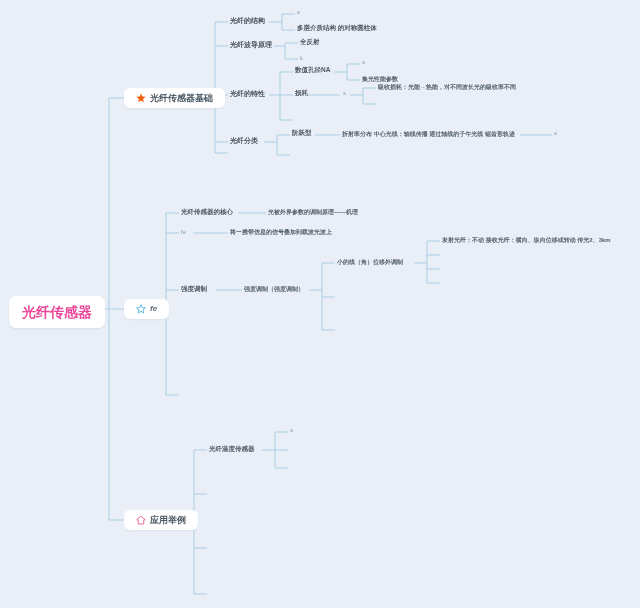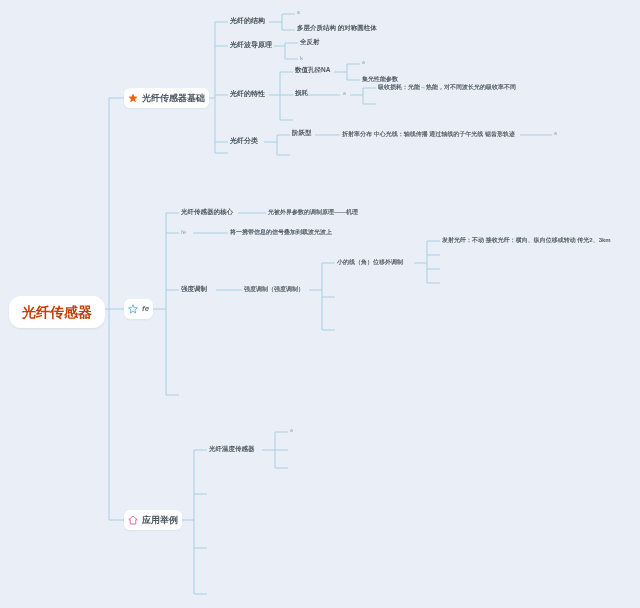--- a/index.html
+++ b/index.html
@@ -17,32 +17,32 @@
   }
   .node{
     position:absolute;
     white-space:nowrap;
     line-height:1;
     color:#3c4a54;
   }
   
   .root{
     background:#ffffff;
-    border-radius:12px;
+    border-radius:7px;
     padding:9px 13px;
     font-size:14px;
     font-weight:bold;
-    color:#c2410c;
+    color:#ec4899;
     box-shadow:0 1px 2px rgba(120,150,175,.18);
   }
   
   .lvl1{
     background:#ffffff;
     border-radius:6px;
-    padding:5px 4px;
+    padding:5px 12px;
     font-size:9px;
     font-weight:bold;
     color:#4a5862;
     display:flex;
     align-items:center;
     gap:4px;
     box-shadow:0 1px 2px rgba(120,150,175,.14);
   }
   .lvl1 .ic{width:10px;height:10px;display:inline-block;flex:0 0 auto;}
   

